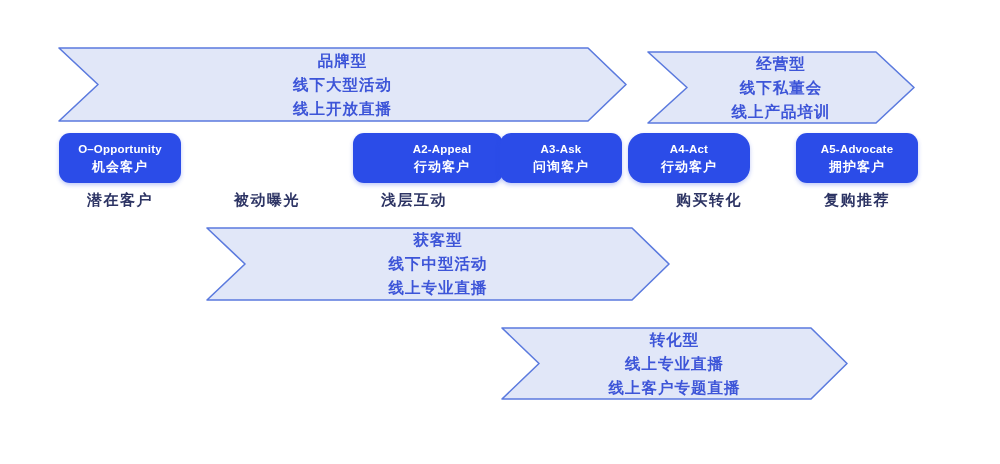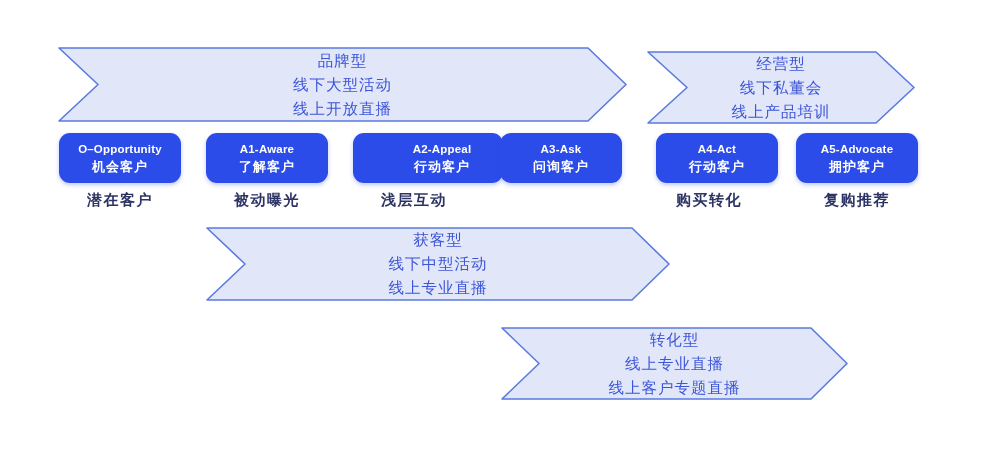--- a/index.html
+++ b/index.html
@@ -5,42 +5,42 @@
   html,body{margin:0;padding:0;background:#ffffff;}
   .canvas{
     position:relative;width:1000px;height:464px;background:#ffffff;overflow:hidden;
     font-family:"Liberation Sans","DejaVu Sans",sans-serif;
   }
   .banner{position:absolute;}
   .banner svg{position:absolute;left:0;top:0;display:block;}
   .banner .banner-text{
     position:absolute;left:0;top:0;width:100%;height:100%;
     display:flex;flex-direction:column;align-items:center;justify-content:center;
-    color:#3d55d8;font-weight:normal;font-size:15.5px;line-height:24px;
+    color:#3d55d8;font-weight:bold;font-size:15.5px;line-height:24px;
     text-align:center;letter-spacing:1px;
   }
   .banner-brand{left:58px;top:47px;width:569px;height:75px;}
   .banner-operation{left:647px;top:51px;width:268px;height:73px;}
   .banner-acquisition{left:206px;top:227px;width:464px;height:74px;}
   .banner-conversion{left:501px;top:327px;width:347px;height:73px;}
 
   .stage{
     position:absolute;top:133px;width:122px;height:50px;border-radius:11px;
     background:#2b4ce8;
     box-shadow:0 2px 4px rgba(43,76,232,0.30);
     display:flex;flex-direction:column;align-items:center;justify-content:center;
     color:#ffffff;text-align:left;
   }
   .stage .code{font-size:11.5px;font-weight:bold;line-height:17px;letter-spacing:0.2px;}
   .stage .cname{font-size:13px;font-weight:bold;line-height:18px;letter-spacing:1px;}
   .stage-0{left:59px;}
   .stage-1{left:206px;}
   .stage-2{left:353px;padding-left:28px;}
   .stage-3{left:500px;}
-  .stage-4{left:656px;}
+  .stage-4{left:628px;border-radius:16px;}
   .stage-5{left:796px;}
 
   .caption{
     position:absolute;top:190px;width:142px;height:20px;
     color:#2d3464;font-size:15px;font-weight:bold;line-height:20px;
     text-align:center;letter-spacing:1.5px;
   }
   .caption-0{left:49px;}
   .caption-1{left:196px;}
   .caption-2{left:343px;}
@@ -71,24 +71,20 @@
     <div class="banner-text">
       <span>经营型</span>
       <span>线下私董会</span>
       <span>线上产品培训</span>
     </div>
   </div>
 
   <div class="stage stage-0">
     <span class="code">O–Opportunity</span>
     <span class="cname">机会客户</span>
-  </div>
-  <div class="stage stage-1">
-    <span class="code">A1-Aware</span>
-    <span class="cname">了解客户</span>
   </div>
   <div class="stage stage-2">
     <span class="code">A2-Appeal</span>
     <span class="cname">行动客户</span>
   </div>
   <div class="stage stage-3">
     <span class="code">A3-Ask</span>
     <span class="cname">问询客户</span>
   </div>
   <div class="stage stage-4">

